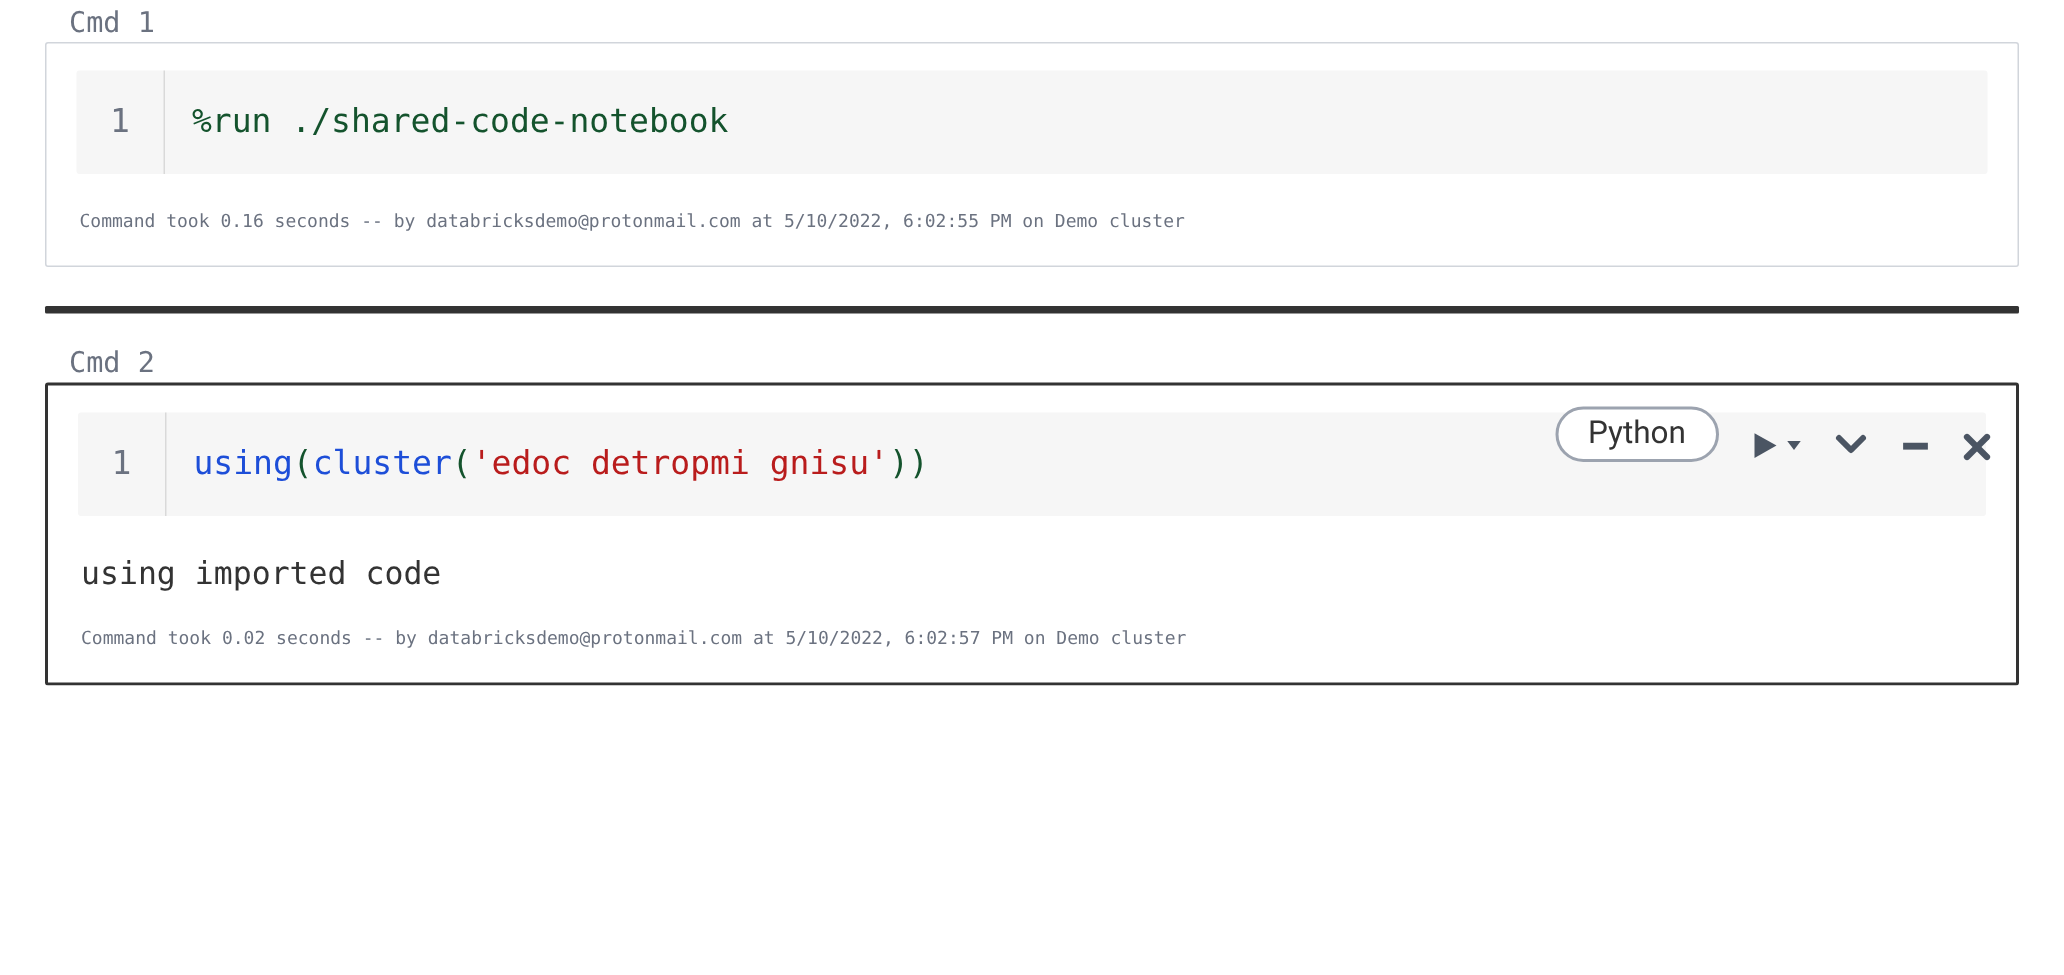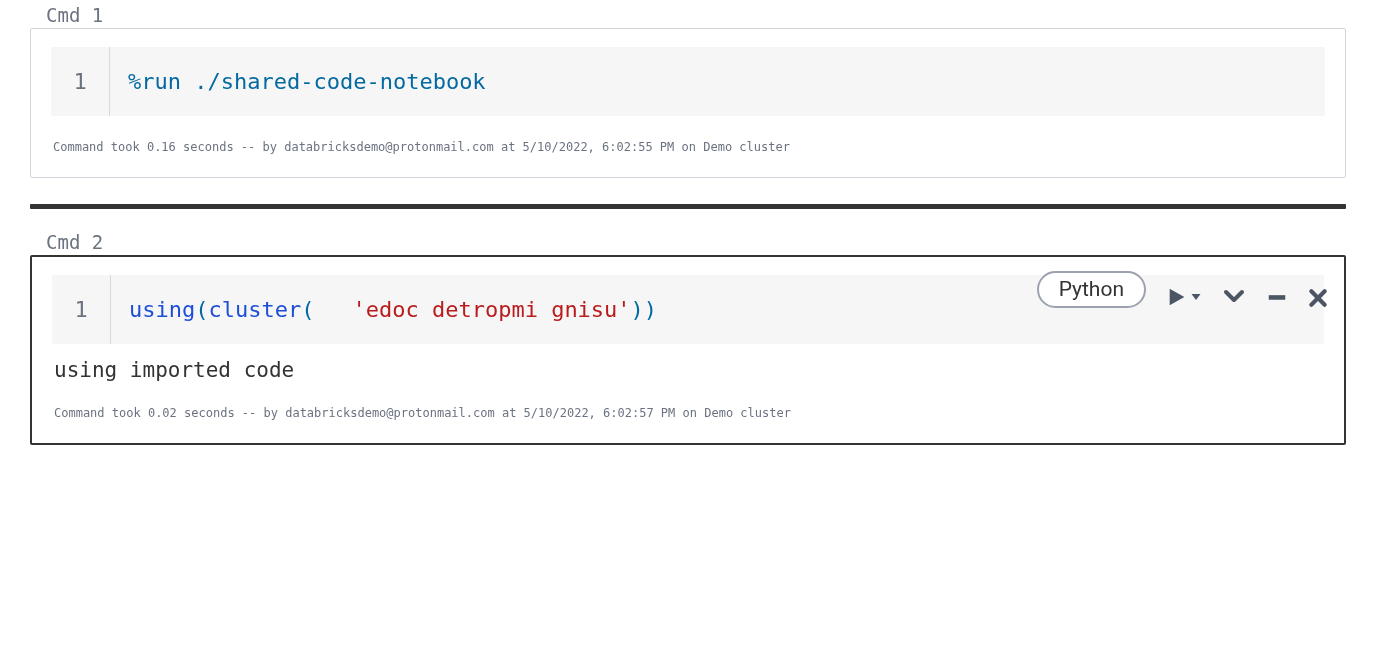--- a/index.html
+++ b/index.html
@@ -48,27 +48,27 @@
     flex-direction: column;
     align-items: center;
   }
   .code-content {
     padding: 22px 18px;
     white-space: pre;
     color: #333;
     flex: 1;
   }
   .tok-fn { color: #1d4ed8; }
-  .tok-str { color: #b91c1c; margin-left: 38px; }
-  .tok-plain { color: #0369a1; }
+  .tok-str { color: #b91c1c; }
+  .tok-plain { color: #14532d; }
   .output {
     font-family: "Menlo", "Consolas", "Monaco", monospace;
     font-size: 21px;
     color: #333;
-    margin-top: 14px;
+    margin-top: 26px;
     margin-left: 2px;
   }
   .status {
     font-family: "Menlo", "Consolas", "Monaco", monospace;
     font-size: 12px;
     color: #6b7280;
     margin-top: 22px;
     margin-left: 2px;
     line-height: 1.6;
   }

